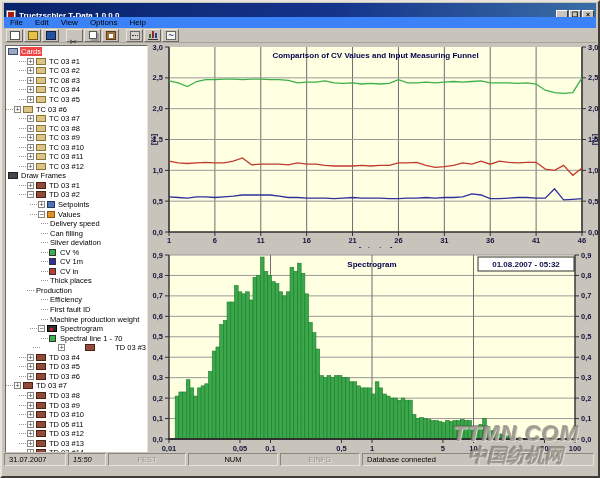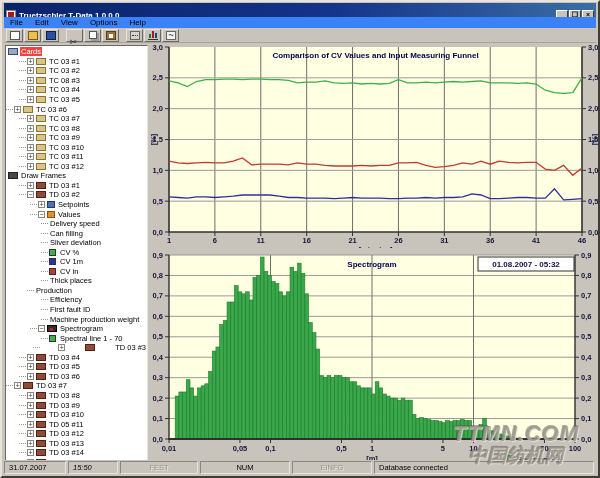--- a/index.html
+++ b/index.html
@@ -76,26 +76,26 @@
   #chart-area { position:absolute; left:146px; top:41px; right:2px; bottom:17px; background:#c8c4bc; }
   svg text { font-family:"Liberation Sans", sans-serif; }
   
   #watermark { position:absolute; left:428px; top:420px; width:172px; text-align:center;
     pointer-events:none; z-index:5; font-weight:bold; font-style:italic;
     color:rgba(150,146,138,0.8);
     text-shadow:1px 1px 0 rgba(230,226,218,.8), -1px -1px 0 rgba(90,86,80,.5); }
   #watermark .wm1 { font-size:22px; line-height:23px; letter-spacing:1px; }
   #watermark .wm2 { font-size:19px; line-height:21px; }
   
-  #statusbar { position:absolute; left:2px; bottom:2px; right:2px; height:14px;
+  #statusbar { position:absolute; left:2px; bottom:10px; right:2px; height:14px;
     background:#c8c4bc; display:flex; align-items:stretch; padding-top:1px; font-size:7.5px; }
   .sb-cell { border:1px solid; border-color:#8a8680 #e8e4dc #e8e4dc #8a8680;
     margin-right:2px; display:flex; align-items:center; padding:0 4px; color:#000; }
   .sb-cell.disabled { color:#9a968e; justify-content:center; text-shadow:1px 1px 0 #e8e4dc; }
-  .sb-c1{ width:62px; } .sb-c2{ width:50px;font-style:italic; } .sb-c3{ width:78px; }
+  .sb-c1{ width:62px; } .sb-c2{ width:38px;font-style:italic; } .sb-c3{ width:78px; }
   .sb-c4{ width:90px; justify-content:center; } .sb-c5{ width:80px; } .sb-c6{ flex:1; }
 </style>
 </head>
 <body>
 
 <div id="window">
 
   <div id="titlebar">
     <div id="app-icon">
         <span></span>

